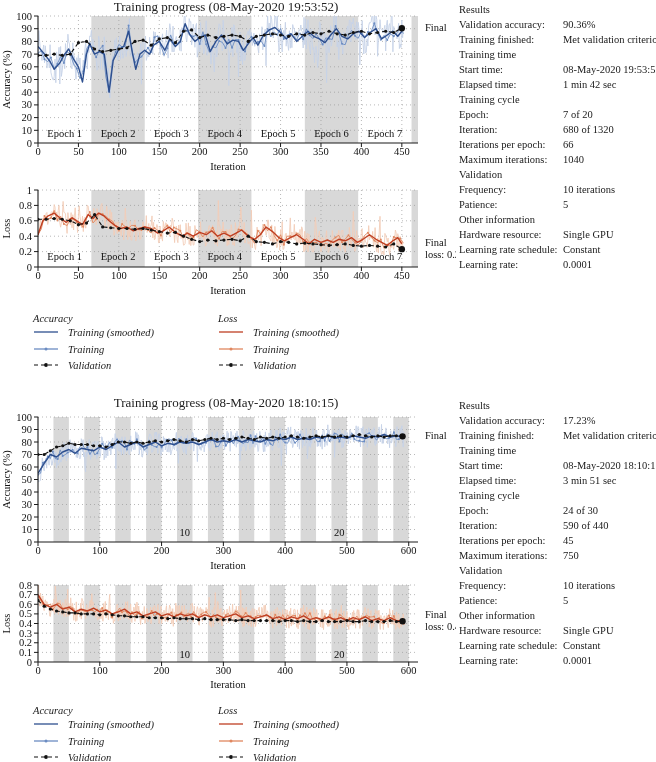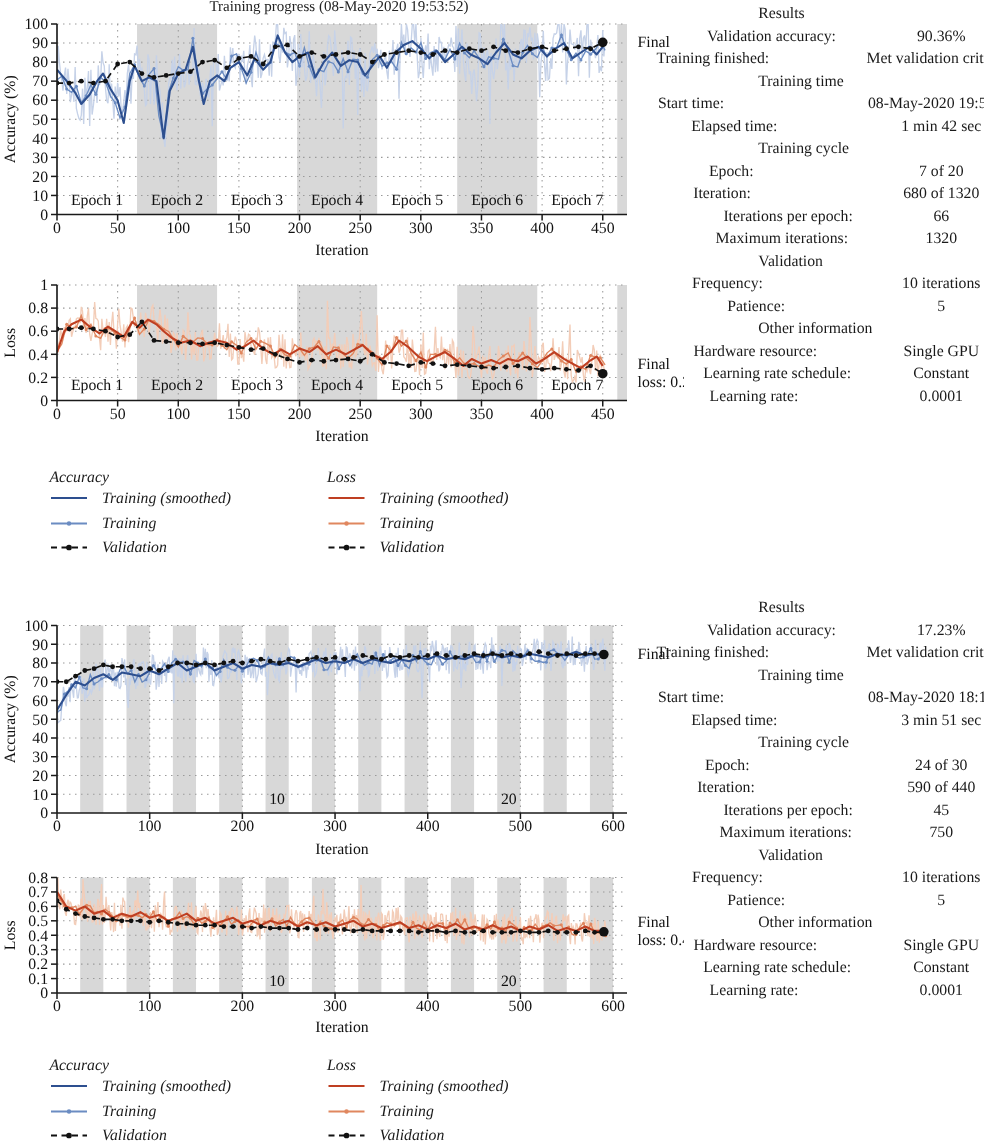--- a/index.html
+++ b/index.html
@@ -1,29 +1,29 @@
 <!DOCTYPE html>
 <html><head>
 <meta charset="utf-8">
 <style>
   html,body{margin:0;padding:0;background:#fff;}
   .app{position:relative;width:656px;height:762px;background:#fff;overflow:hidden;
        font-family:"Liberation Serif","DejaVu Serif",serif;color:#1a1a1a;}
-  .fig-title{position:absolute;left:0;width:452px;text-align:center;font-size:10px;color:#222;}
+  .fig-title{position:absolute;left:0;width:452px;text-align:center;font-size:13px;color:#222;}
   .chart{position:absolute;}
   .legend{position:absolute;left:0;width:452px;font-size:10.5px;}
   .lcol{position:absolute;top:0;font-style:italic;}
   .lhead{height:16px;line-height:16px;}
   .lrow{height:16.5px;display:flex;}
   .lrow svg{margin-right:9px;flex:none;}
   .lrow span{white-space:nowrap;}
   .results{position:absolute;left:459px;width:197px;font-size:10.5px;line-height:15px;}
-  .rrow{display:flex;height:15px;justify-content:center;}
+  .rrow{display:flex;height:15px;}
   .rlabel{width:104px;flex:none;white-space:nowrap;}
-  .rvalue{white-space:nowrap;margin-left:36px;}
+  .rvalue{white-space:nowrap;}
   svg text{font-family:"Liberation Serif","DejaVu Serif",serif;font-size:10.5px;fill:#111;}
 </style>
 </head>
 <body>
 
 <div class="app">
   <div class="fig-title" style="top:-1px">Training progress (08-May-2020 19:53:52)</div>
   <svg class="chart" width="456" height="164" style="left: 0px; top: 12px;">
       <defs>
         <clipPath id="cp-fig1-acc">
@@ -479,21 +479,21 @@
       <div class="rrow">
         <span class="rlabel">Iteration:</span>
         <span class="rvalue">680 of 1320</span>
       </div>
       <div class="rrow">
         <span class="rlabel">Iterations per epoch:</span>
         <span class="rvalue">66</span>
       </div>
       <div class="rrow">
         <span class="rlabel">Maximum iterations:</span>
-        <span class="rvalue">1320</span>
+        <span class="rvalue">1040</span>
       </div>
       <div class="rrow">
         <span class="rlabel">Validation</span>
       </div>
       <div class="rrow">
         <span class="rlabel">Frequency:</span>
         <span class="rvalue">10 iterations</span>
       </div>
       <div class="rrow">
         <span class="rlabel">Patience:</span>
@@ -509,20 +509,21 @@
       <div class="rrow">
         <span class="rlabel">Learning rate schedule:</span>
         <span class="rvalue">Constant</span>
       </div>
       <div class="rrow">
         <span class="rlabel">Learning rate:</span>
         <span class="rvalue">0.0001</span>
       </div>
     </div>
 
+  <div class="fig-title" style="top:395px">Training progress (08-May-2020 18:10:15)</div>
   <svg class="chart" width="456" height="166" style="left: 0px; top: 406px;">
       <defs>
         <clipPath id="cp-fig2-acc">
           <rect x="38" y="11" width="380" height="125"></rect>
         </clipPath>
       </defs>
       <rect x="53.447154471544714" y="11" width="15.447154471544714" height="125" fill="#d8d8d8"></rect>
       <rect x="84.34146341463415" y="11" width="15.447154471544707" height="125" fill="#d8d8d8"></rect>
       <rect x="115.23577235772358" y="11" width="15.44715447154472" height="125" fill="#d8d8d8"></rect>
       <rect x="146.130081300813" y="11" width="15.447154471544707" height="125" fill="#d8d8d8"></rect>

